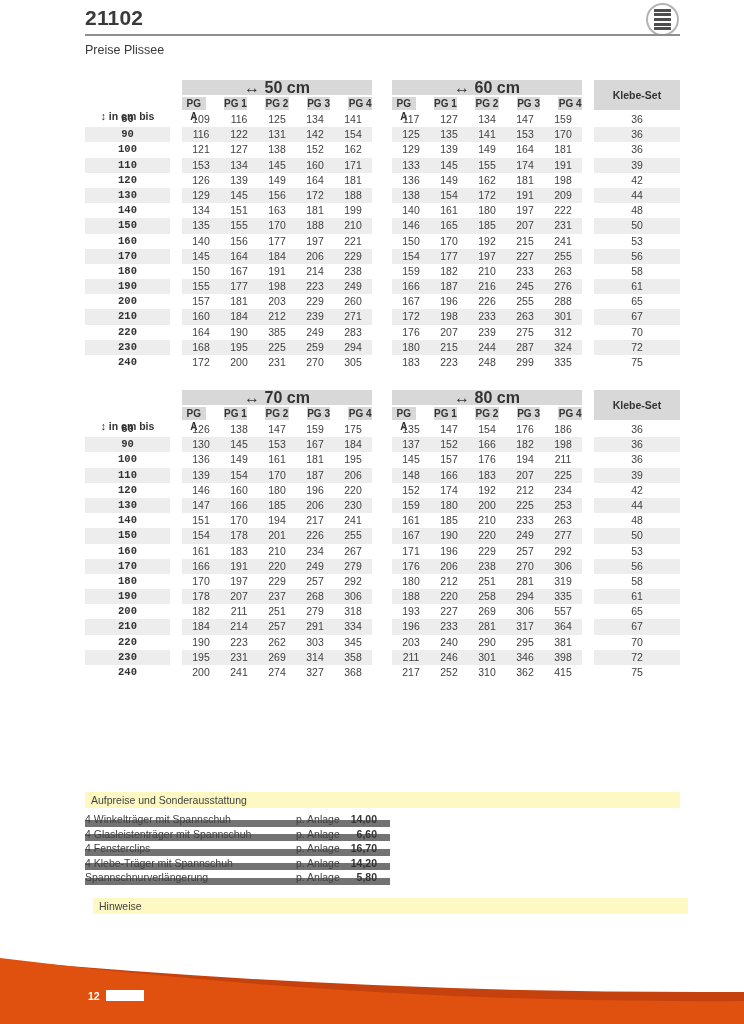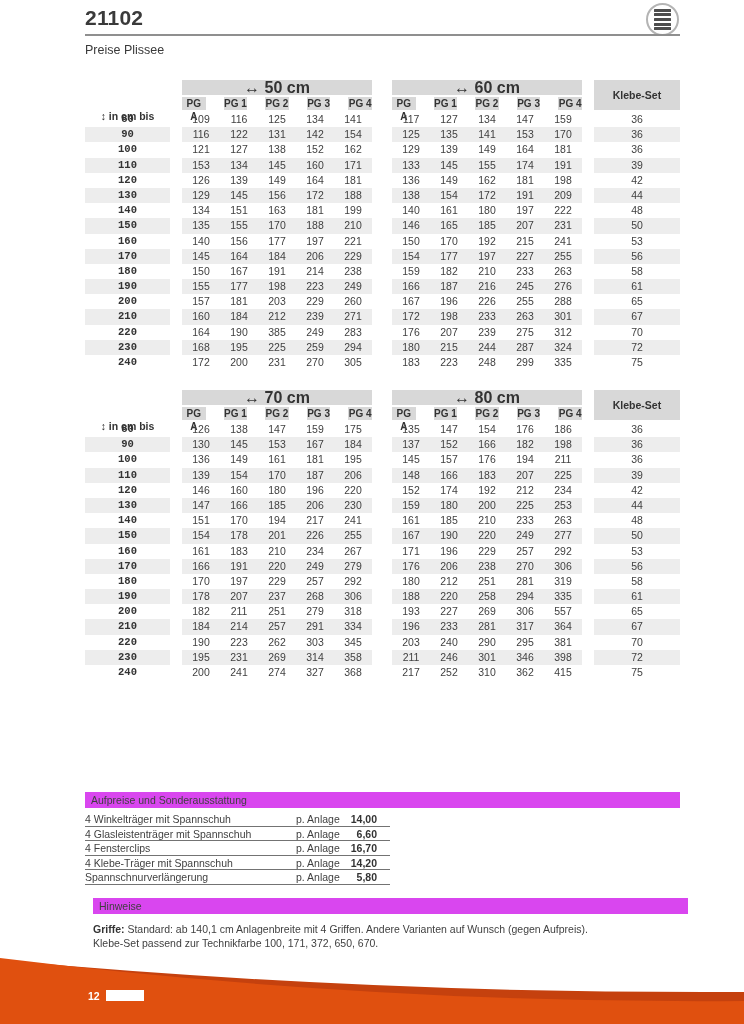--- a/index.html
+++ b/index.html
@@ -33,25 +33,25 @@
   .pt-hpg{flex:1;background:#d8d8d8;text-align:center;line-height:13px;font-weight:bold;font-size:10px;color:#333;}
 
   .pt-row{display:flex;height:15.2px;line-height:15.2px;font-size:10.5px;}
   .pt-label{width:85px;text-align:center;font-weight:bold;color:#333;font-family:Liberation Mono, monospace;}
   .pt-group{width:190px;display:flex;}
   .pt-group span{flex:1;text-align:center;}
   .pt-klebe{width:86px;text-align:center;}
   .pt-row.alt .pt-label,.pt-row.alt .pt-group,.pt-row.alt .pt-klebe{background:#ededed;}
 
   
-  .section-bar{height:16px;line-height:16px;background:#d946ef;padding-left:6px;font-size:10.5px;
+  .section-bar{height:16px;line-height:16px;background:#fef9c3;padding-left:6px;font-size:10.5px;
         color:#3f3f3f;box-sizing:border-box;}
   .surcharges{position:absolute;left:85px;top:792px;width:595px;}
   .auf-list{margin-top:4px;width:305px;}
-  .auf-row{display:flex;height:14.6px;line-height:14.6px;border-bottom:1px solid #737373;
+  .auf-row{display:flex;height:14.6px;line-height:14.6px;border-bottom:7px solid #737373;
         font-size:10.5px;padding-right:13px;box-sizing:border-box;}
   .auf-label{flex:1;}
   .auf-unit{width:48px;}
   .auf-price{width:33px;text-align:right;font-weight:bold;color:#333;}
 
   .notes{position:absolute;left:85px;top:898px;width:595px;margin-left:8px;}
   .notes-text{margin-top:8px;font-size:10.5px;line-height:14px;color:#3f3f3f;}
   .notes-text b{color:#333;}
 
   
@@ -875,24 +875,20 @@
         <div class="auf-row">
           <span class="auf-label">Spannschnurverlängerung</span>
           <span class="auf-unit">p. Anlage</span>
           <span class="auf-price">5,80</span>
         </div>
       </div>
   </section>
 
   <section class="notes">
     <div class="section-bar">Hinweise</div>
-    <div class="notes-text">
-      <div><b>Griffe:</b><span> Standard: ab 140,1 cm Anlagenbreite mit 4 Griffen. Andere Varianten auf Wunsch (gegen Aufpreis).</span></div>
-      <div>Klebe-Set passend zur Technikfarbe 100, 171, 372, 650, 670.</div>
-    </div>
   </section>
 
   <div class="footer">
     <svg width="744" height="70" viewBox="0 0 744 70">
       <path id="swoosh-dark" d="M0,6 Q372,40 744,38 L744,70 L0,70 Z" fill="#c5410e"></path>
       <path id="swoosh-main" d="M0,4 Q372,50 744,47 L744,70 L0,70 Z" fill="#e0500f"></path>
     </svg>
     <div class="page-number">12</div>
     <div class="footer-logo"></div>
   </div>

